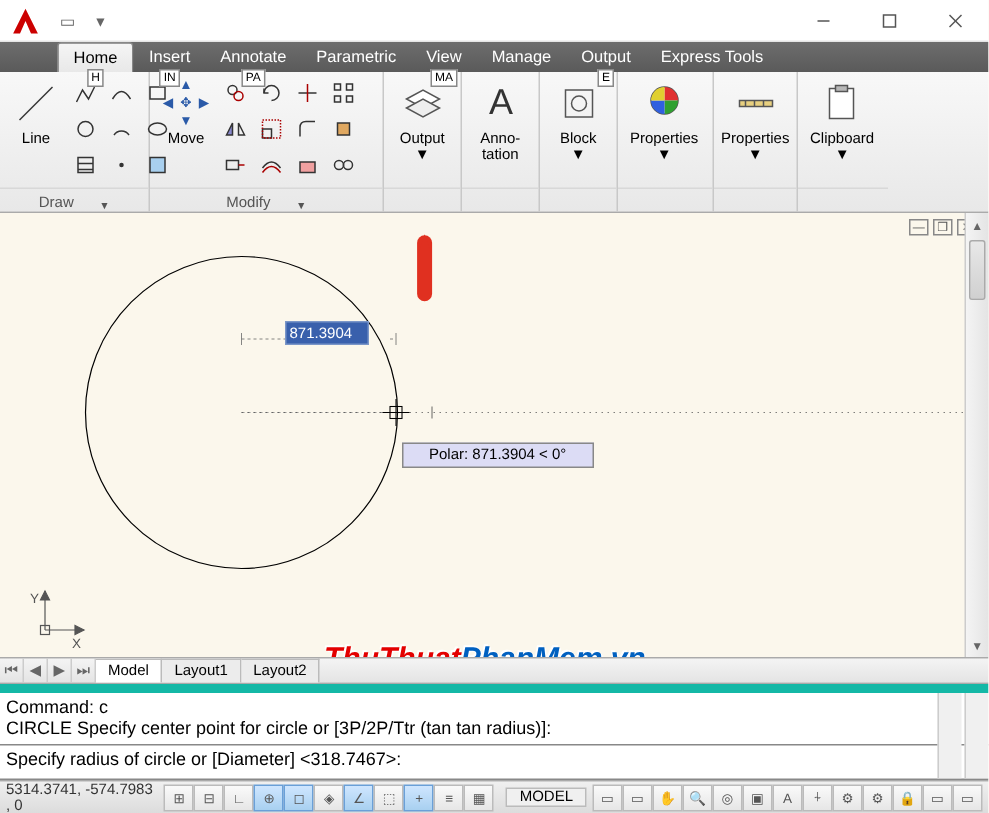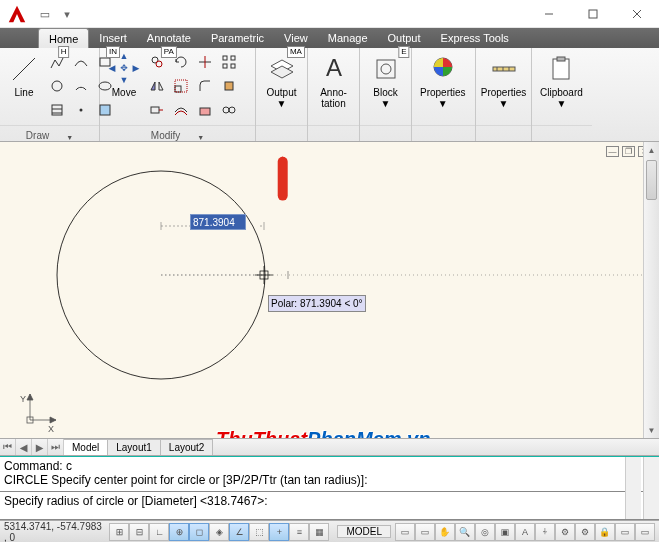--- a/index.html
+++ b/index.html
@@ -43,36 +43,36 @@
 
 
 .canvas-wrap { position: relative; height: 296px; background: #fbf7ec; overflow: hidden; }
 .vp-icons { position: absolute; top: 4px; right: 8px; display: flex; gap: 3px; font-size: 10px; color: #555; }
 .vp-icons span { width: 13px; height: 11px; border: 1px solid #888; display: inline-flex; align-items: center; justify-content: center; font-size: 8px; }
 .axes { position: absolute; left: 18px; bottom: 18px; font-size: 9px; color: #555; }
 .axes .y { position: absolute; left: 2px; top: -26px; }
 .axes .x { position: absolute; left: 30px; top: 4px; }
 svg.drawing { position: absolute; inset: 0; width: 100%; height: 100%; }
 .dyn-input { position: absolute; left: 190px; top: 72px; width: 56px; height: 16px; background: #3960ac; color: #fff; font-size: 10px; padding: 0 2px; border: 1px solid #7a96c8; font-family: inherit; }
-.polar-tip { position: absolute; left: 268px; top: 153px; background: #dcdcf5; border: 1px solid #888; padding: 2px 2px; font-size: 10px; }
+.polar-tip { position: absolute; left: 268px; top: 153px; background: #dcdcf5; border: 1px solid #888; padding: 2px 17px; font-size: 10px; }
 .arrow { position: absolute; left: 260px; top: 20px; transform: rotate(45deg); }
 .arrow svg { width: 44px; height: 44px; }
 .watermark { position: absolute; left: 216px; top: 286px; font-size: 20px; font-weight: 700; font-style: italic; font-family: Arial, sans-serif; }
 .watermark .red { color: #e30000; text-shadow: 1px 1px 0 #fff, -1px -1px 0 #fff; }
 .watermark .blue { color: #0060c0; text-shadow: 1px 1px 0 #fff, -1px -1px 0 #fff; }
 
 
 .layout-tabs { height: 18px; background: linear-gradient(#f4f4f4,#e4e4e4); border-top: 1px solid #aaa; border-bottom: 1px solid #aaa; display: flex; align-items: stretch; font-size: 10px; }
 .lt-nav { display: flex; }
 .lt-nav span { width: 16px; display: flex; align-items: center; justify-content: center; color: #666; border-right: 1px solid #ccc; }
 .lt-tab { padding: 0 8px; display: flex; align-items: center; border-right: 1px solid #bbb; border-top: 1px solid #bbb; background: #ececec; }
 .lt-tab.active { background: #fff; }
 
 
-.cmd { height: 64px; background: #fff; border-top: 1px solid #14b8a6; border-bottom: 1px solid #888; font-family: "Courier New", monospace; font-size: 12px; padding: 2px 4px; overflow: hidden; position: relative; }
+.cmd { height: 64px; background: #fff; border-top: 6px solid #14b8a6; border-bottom: 1px solid #888; font-family: "Courier New", monospace; font-size: 12px; padding: 2px 4px; overflow: hidden; position: relative; }
 .cmd-line { white-space: pre; }
 .cmd-sep { border-top: 1px solid #888; margin: 4px -4px 2px -4px; }
 .cmd-scroll { position: absolute; right: 0; top: 0; bottom: 0; width: 16px; background: #f0f0f0; border-left: 1px solid #ccc; }
 .cmd-grip { position: absolute; right: 18px; top: 0; bottom: 0; width: 16px; background: #f0f0f0; border-left: 1px solid #ccc; }
 
 
 .status { height: 22px; background: linear-gradient(#f0f0f0,#dcdcdc); border-top: 1px solid #aaa; display: flex; align-items: center; font-size: 10px; padding: 0 4px; gap: 4px; }
 .coords { color: #333; }
 .status-fill { flex: 1; }
 .status-btns { display: flex; gap: 0; }

